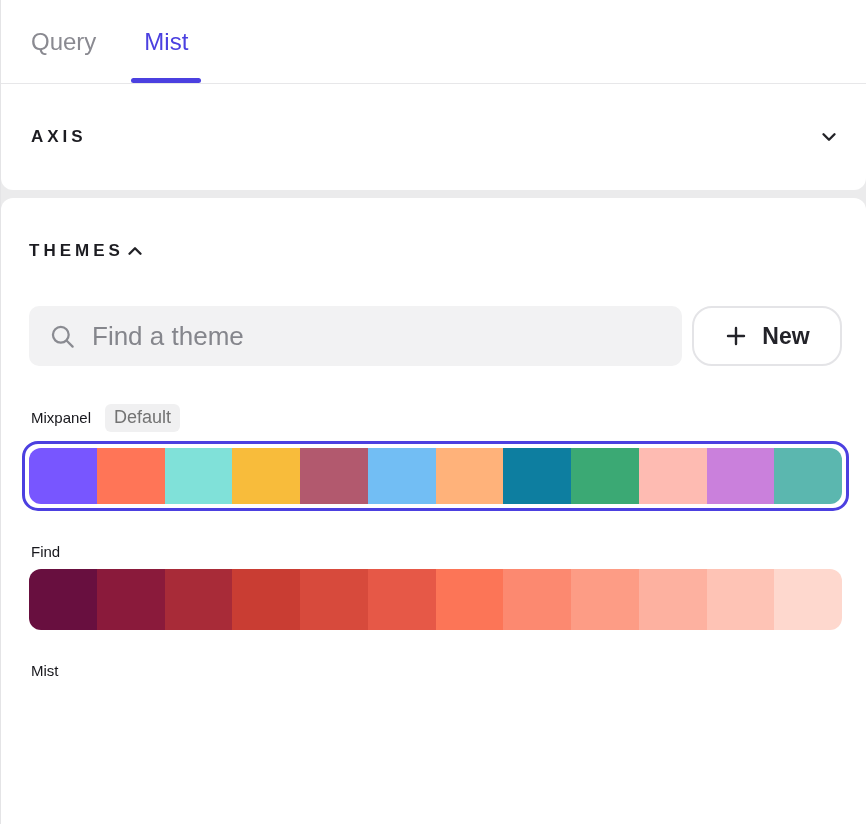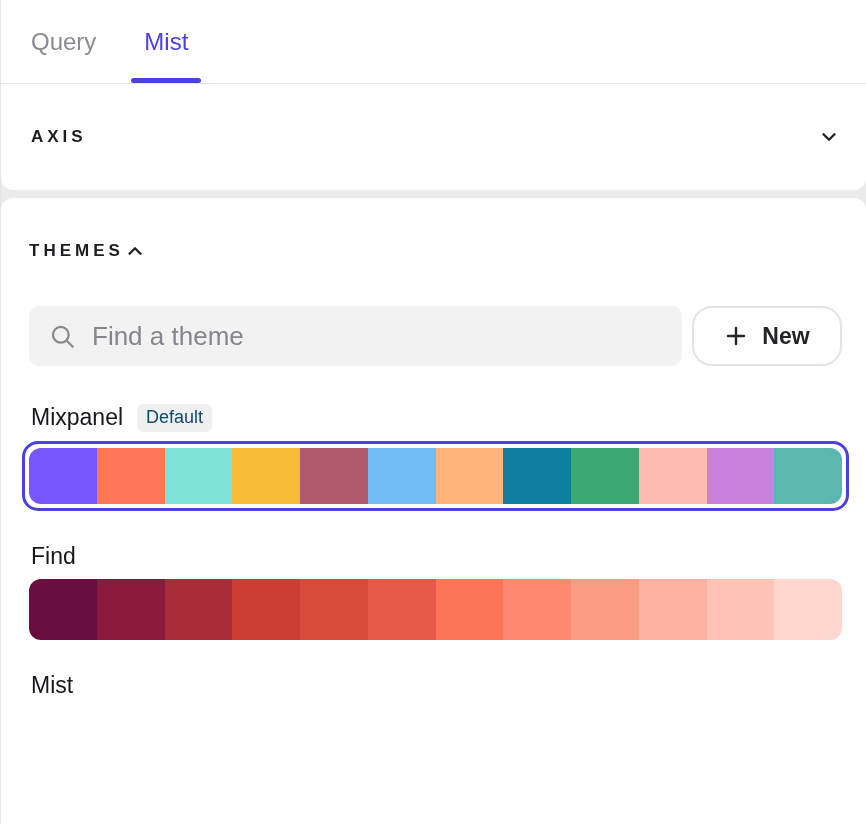--- a/index.html
+++ b/index.html
@@ -80,23 +80,23 @@
     display:flex; align-items:center; justify-content:center; gap:14px;
     font-family:inherit; font-size:23px; font-weight:600; color:#232329;
     cursor:pointer;
   }
   .btn-new svg { width:24px; height:24px; color:#232329; }
 
   
   .theme-item { margin-top:32px; }
   .theme-item:first-child { margin-top:38px; }
   .theme-label-row { display:flex; align-items:center; gap:14px; margin-bottom:9px; padding-left:2px; }
-  .theme-name { font-size:23px; font-weight:500; color:#17171C; }
+  .theme-name { font-size:15px; font-weight:500; color:#17171C; }
   .badge {
-    background:#F0F0F1; color:#0c4a6e;
+    background:#F0F0F1; color:#737373;
     font-size:18px; border-radius:6px;
     padding:4px 9px; line-height:1.1;
   }
   .swatch-outer { border-radius:12px; cursor:pointer; }
   .swatch-row {
     display:flex; height:61px;
     border-radius:12px; overflow:hidden;
   }
   .swatch { flex:1 1 0; }
   .swatch-outer.selected {

